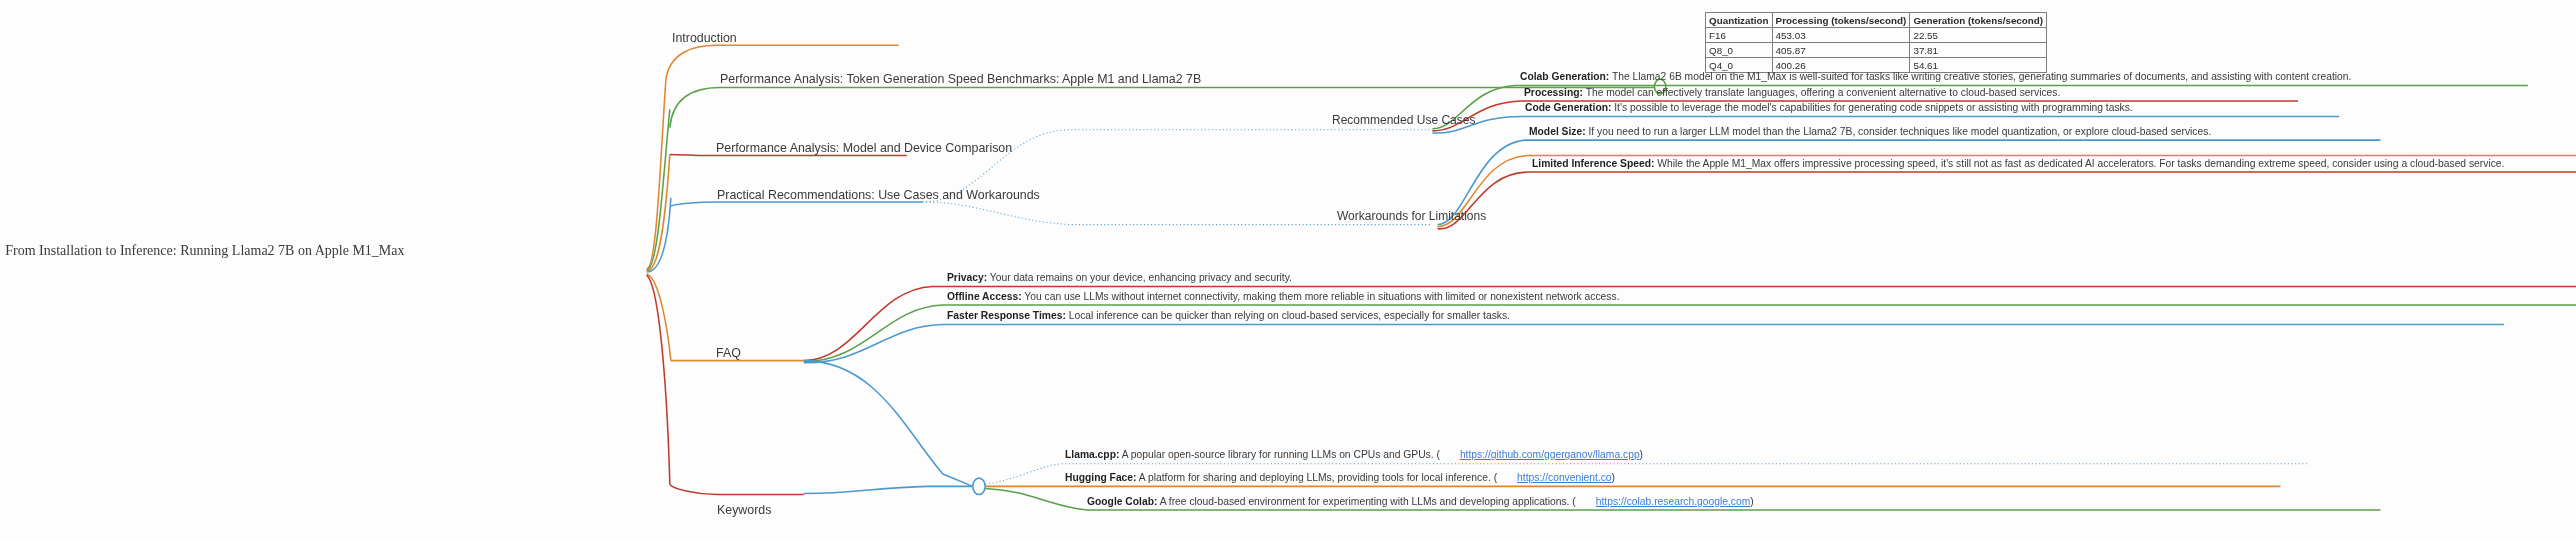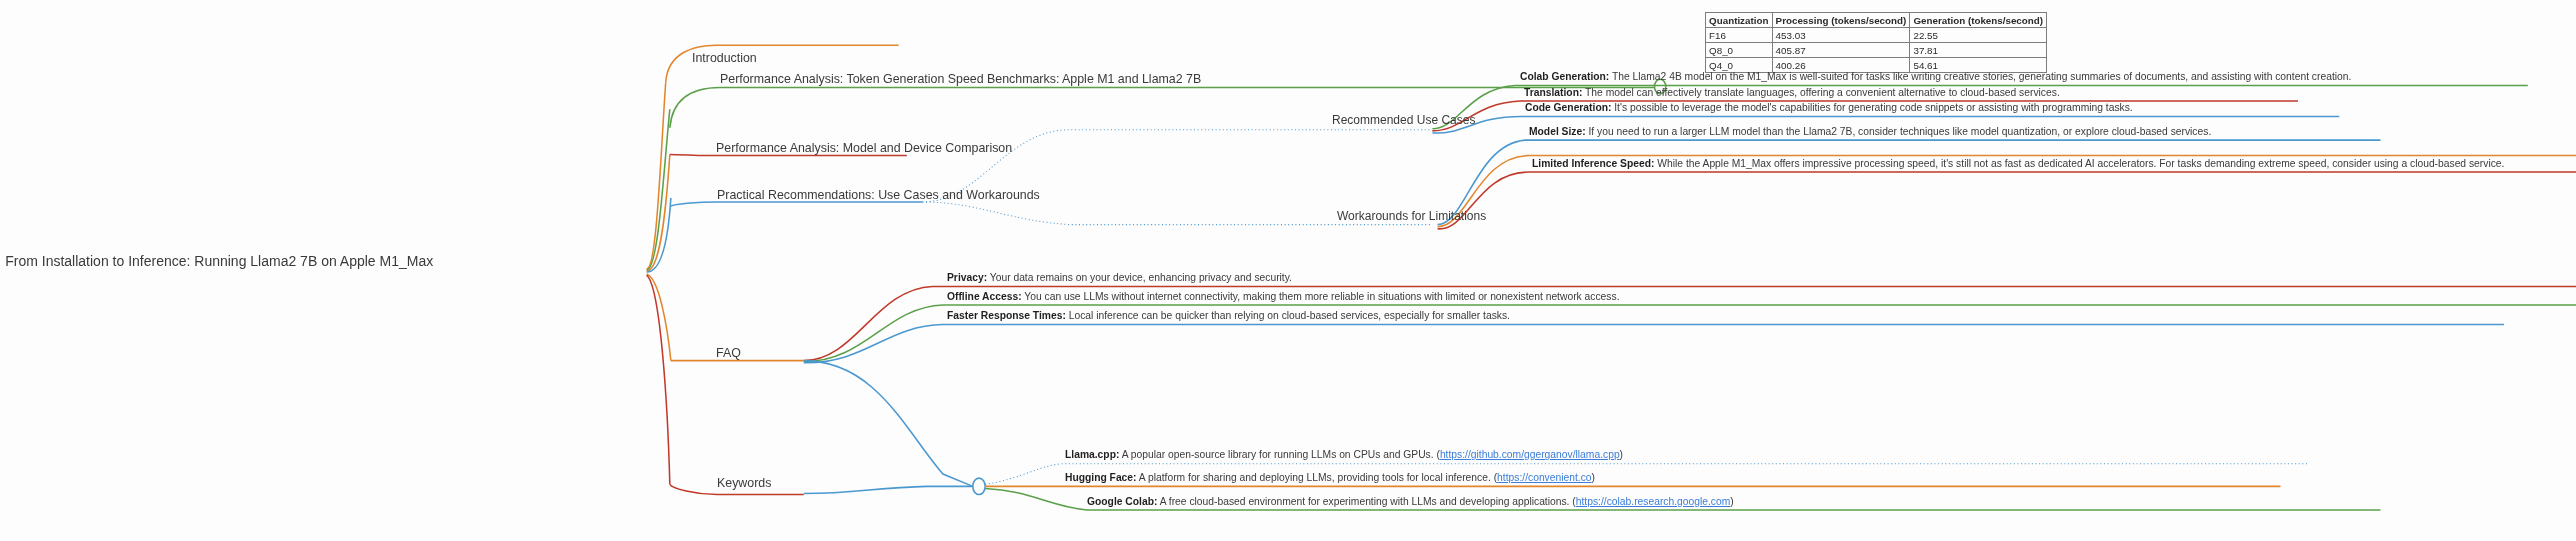--- a/index.html
+++ b/index.html
@@ -14,21 +14,21 @@
   #canvas{position:absolute;inset:0;width:3784px;height:542px;}
   svg.links{position:absolute;left:0;top:0;width:3784px;height:542px;pointer-events:none;}
 
   .node{position:absolute;white-space:nowrap;line-height:1.15;}
 
   .root{font-size:14px;color:#3a3a3a;font-weight:400;}
   .lvl2{font-size:12.4px;color:#3a3a3a;font-weight:400;}
   .lvl3{font-size:12px;color:#3a3a3a;font-weight:400;}
   .leaf{font-size:10.3px;color:#3a3a3a;font-weight:400;}
   .leaf b{font-weight:bold;color:#1f1f1f;}
-  .leaf a{color:#3b7dd8;text-decoration:underline;}
+  .leaf a{color:#3b7dd8;text-decoration:underline;padding-left:20px;}
 
   
   .tbl{position:absolute;border-collapse:collapse;font-size:9.8px;color:#2a2a2a;}
   .tbl th,.tbl td{border:0.5px solid #7d7d7d;padding:1.5px 3.1px;text-align:left;vertical-align:middle;white-space:nowrap;}
   .tbl th{font-weight:bold;}
   .tbl td{font-weight:400;}
 </style>
 </head>
 <body>
 
@@ -74,33 +74,33 @@
       <path d="M1560,960 C1660,960 1720,944 1810,944 L1870,944" stroke="#4a98d0" stroke-opacity="0"></path>
       <path d="M1560,958 C1660,958 1700,946 1800,944 L1888,944" stroke="#4a98d0"></path>
       <path d="M1560,700 C1700,700 1760,840 1830,920 L1888,944" stroke="#4a98d0"></path>
       <ellipse cx="1900" cy="944" rx="12" ry="16" fill="#ffffff" stroke="#4a98d0" stroke-width="3"></ellipse>
       <path d="M1912,940 C1980,930 2010,906 2060,900 L4480,900" stroke="#4a98d0" stroke-dasharray="2 5" stroke-width="2"></path>
       <path d="M1912,944 C2000,944 2030,944 2080,944 L4426,944" stroke="#e2862c"></path>
       <path d="M1912,948 C2000,952 2040,984 2110,990 L4620,990" stroke="#5aa04a"></path>
     </g>
   </svg>
 
-  <div class="node root" style="left:5.2px;top:253px;">From Installation to Inference: Running Llama2 7B on Apple M1_Max</div>
+  <div class="node root" style="left:5.2px;top:243px;font-family:Liberation Serif, serif;">From Installation to Inference: Running Llama2 7B on Apple M1_Max</div>
 
-  <div class="node lvl2" style="left:692px;top:31px;margin-top:20px;">Introduction</div>
+  <div class="node lvl2" style="left:672px;top:31px;">Introduction</div>
 
   <div class="node lvl2" style="left:720px;top:72px;">Performance Analysis: Token Generation Speed Benchmarks: Apple M1 and Llama2 7B</div>
 
   <div class="node lvl2" style="left:716px;top:141px;">Performance Analysis: Model and Device Comparison</div>
 
   <div class="node lvl2" style="left:717px;top:188px;">Practical Recommendations: Use Cases and Workarounds</div>
 
   <div class="node lvl2" style="left:716px;top:346px;">FAQ</div>
 
-  <div class="node lvl2" style="left:717px;top:476px;">Keywords</div>
+  <div class="node lvl2" style="left:717px;top:503px;">Keywords</div>
 
   <div class="node lvl3" style="left:1332px;top:114px;text-align:right;">Recommended Use Cases</div>
 
   <div class="node lvl3" style="left:1337px;top:210px;">Workarounds for Limitations</div>
 
   <table class="tbl" style="left:1705px;top:12.4px;">
     <thead>
       <tr>
         <th>Quantization</th>
         <th>Processing (tokens/second)</th>
@@ -120,24 +120,24 @@
       </tr>
       <tr>
         <td>Q4_0</td>
         <td>400.26</td>
         <td>54.61</td>
       </tr>
     </tbody>
   </table>
 
   <div class="node leaf" style="left:1520px;top:71px;">
-    <b>Colab Generation:</b><span> The Llama2 4B model on the M1_Max is well-suited for tasks like writing creative stories, generating summaries of documents, and assisting with content creation.</span>
+    <b>Colab Generation:</b><span> The Llama2 6B model on the M1_Max is well-suited for tasks like writing creative stories, generating summaries of documents, and assisting with content creation.</span>
   </div>
   <div class="node leaf" style="left:1524px;top:87px;">
-    <b>Translation:</b><span> The model can effectively translate languages, offering a convenient alternative to cloud-based services.</span>
+    <b>Processing:</b><span> The model can effectively translate languages, offering a convenient alternative to cloud-based services.</span>
   </div>
   <div class="node leaf" style="left:1525px;top:102px;">
     <b>Code Generation:</b><span> It's possible to leverage the model's capabilities for generating code snippets or assisting with programming tasks.</span>
   </div>
 
   <div class="node leaf" style="left:1529px;top:126px;">
     <b>Model Size:</b><span> If you need to run a larger LLM model than the Llama2 7B, consider techniques like model quantization, or explore cloud-based services.</span>
   </div>
   <div class="node leaf" style="left:1532px;top:158px;">
     <b>Limited Inference Speed:</b><span> While the Apple M1_Max offers impressive processing speed, it's still not as fast as dedicated AI accelerators. For tasks demanding extreme speed, consider using a cloud-based service.</span>

